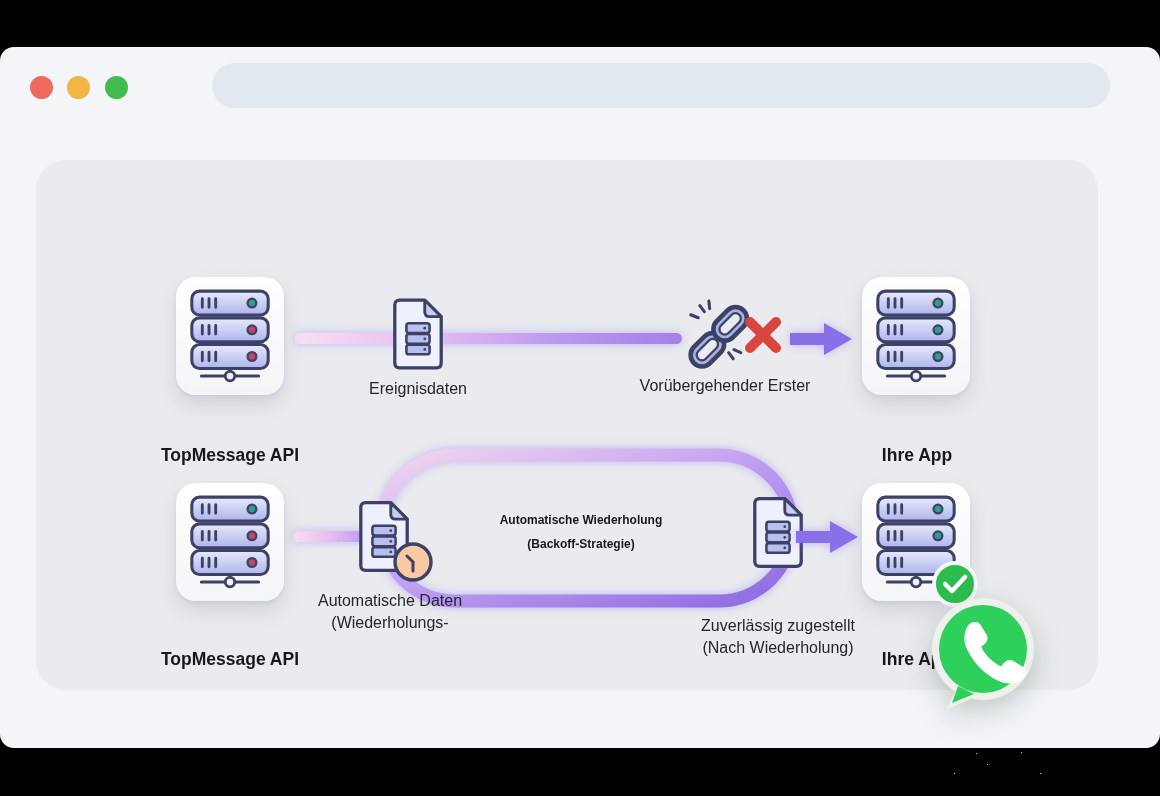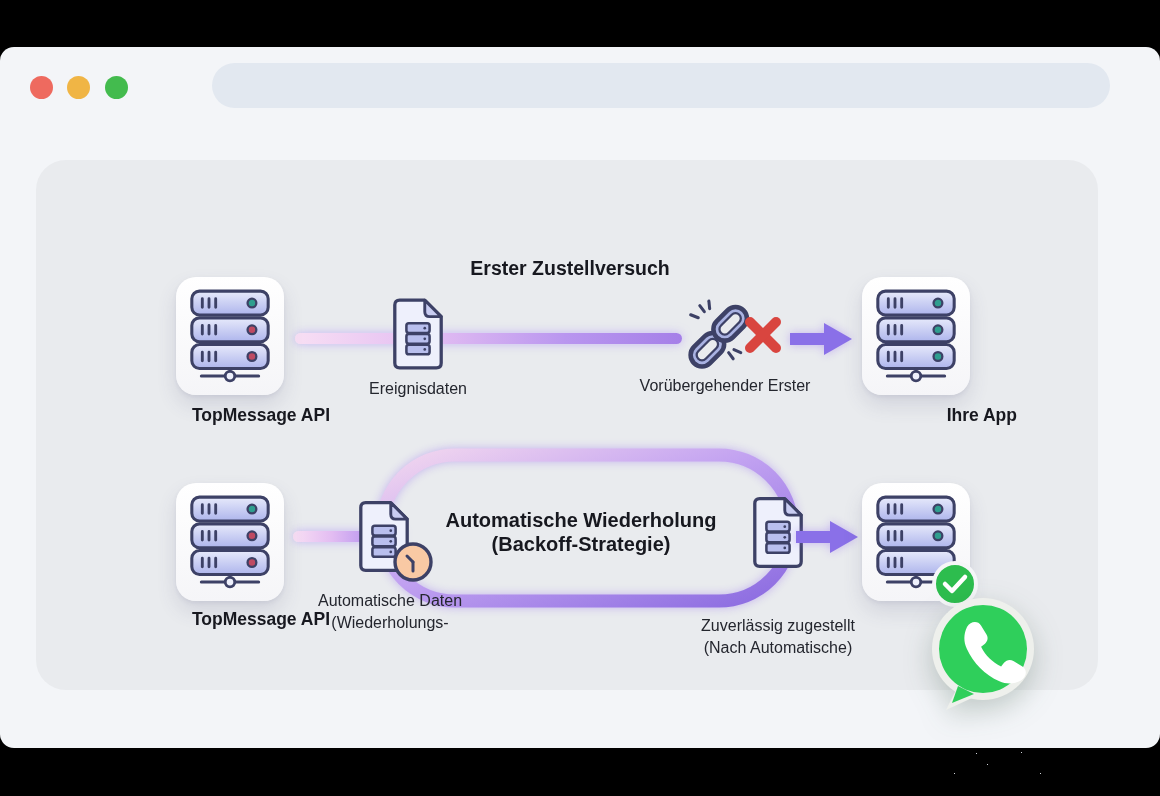--- a/index.html
+++ b/index.html
@@ -13,22 +13,22 @@
   .t-yellow{left:67px;top:29px;background:#f0b545;}
   .t-green{left:105px;top:29px;background:#43bb4e;}
   .urlbar{position:absolute;left:212px;top:16px;width:898px;height:45px;
           border-radius:23px;background:#e2e8f0;border:none;outline:none;}
   
   .panel{position:absolute;left:36px;top:113px;width:1062px;height:530px;
          border-radius:30px;background:#e9ebee;}
   .abs{position:absolute;}
   .title{font-size:19.5px;font-weight:700;text-align:center;color:#17181f;}
   .cap{font-size:16px;font-weight:500;text-align:center;color:#24262e;line-height:22px;}
-  .card-label{font-size:17.5px;font-weight:700;text-align:right;color:#17181f;}
-  .loop-title{font-size:20px;font-weight:700;text-align:center;color:#17181f;line-height:24px;}
+  .card-label{font-size:17.5px;font-weight:700;text-align:center;color:#17181f;margin-top:40px;}
+  .loop-title{font-size:12px;font-weight:700;text-align:center;color:#17181f;line-height:24px;}
   
   .server-card{width:108px;height:118px;border-radius:20px;
                background:linear-gradient(180deg,#ffffff,#f5f5f8);
                box-shadow:0 10px 20px rgba(70,70,110,.14),0 2px 4px rgba(70,70,110,.08);
                display:flex;align-items:center;justify-content:center;}
   
   .pline{height:11px;border-radius:6px;
          background:linear-gradient(90deg,#f8dff4 0%,#e3bdf2 35%,#b996ef 70%,#a57fe8 100%);
          box-shadow:0 0 10px rgba(167,139,250,.55);}
   .glow{filter:drop-shadow(0 0 5px rgba(150,110,240,.45));}
@@ -65,21 +65,20 @@
 
   <div class="window">
 
     <div class="traffic t-red"></div>
     <div class="traffic t-yellow"></div>
     <div class="traffic t-green"></div>
     <div class="urlbar"></div>
 
     <div class="panel">
 
-      <div class="abs title" style="left:334px;top:97px;width:400px;">Erster Zustellversuch</div>
 
       <div class="abs pline" style="left:259px;top:173px;width:387px;"></div>
 
       <div class="abs server-card" style="left:140px;top:117px;">
         <svg width="84" height="96" viewBox="0 0 88 100">
           <g stroke="#3d4166" stroke-width="3.2" stroke-linecap="round">
             <rect x="4" y="3" width="80" height="25" rx="8" fill="url(#barGrad)"></rect>
             <rect x="4" y="31" width="80" height="25" rx="8" fill="url(#barGrad)"></rect>
             <rect x="4" y="59" width="80" height="25" rx="8" fill="url(#barGrad)"></rect>
             <path d="M15 11v9M22 11v9M29 11v9M15 39v9M22 39v9M29 39v9M15 67v9M22 67v9M29 67v9" stroke-width="3"></path>
@@ -220,21 +219,21 @@
         <circle cx="37" cy="43" r="1.4" fill="#3d4166"></circle>
         <circle cx="37" cy="54" r="1.4" fill="#3d4166"></circle>
       </svg>
 
       <svg class="abs glow" style="left:760px;top:357px;" width="64" height="40" viewBox="0 0 64 40">
         <polygon points="0,14 34,14 34,4 62,20 34,36 34,26 0,26" fill="#8a70e8"></polygon>
       </svg>
 
       <div class="abs cap" style="left:622px;top:455px;width:240px;">
         <div>Zuverlässig zugestellt</div>
-        <div>(Nach Automatische)</div>
+        <div>(Nach Wiederholung)</div>
       </div>
 
       <div class="abs server-card" style="left:826px;top:323px;">
         <svg width="84" height="96" viewBox="0 0 88 100">
           <g stroke="#3d4166" stroke-width="3.2" stroke-linecap="round">
             <rect x="4" y="3" width="80" height="25" rx="8" fill="url(#barGrad)"></rect>
             <rect x="4" y="31" width="80" height="25" rx="8" fill="url(#barGrad)"></rect>
             <rect x="4" y="59" width="80" height="25" rx="8" fill="url(#barGrad)"></rect>
             <path d="M15 11v9M22 11v9M29 11v9M15 39v9M22 39v9M29 39v9M15 67v9M22 67v9M29 67v9" stroke-width="3"></path>
             <path d="M44 84v6M14 92h60"></path>

